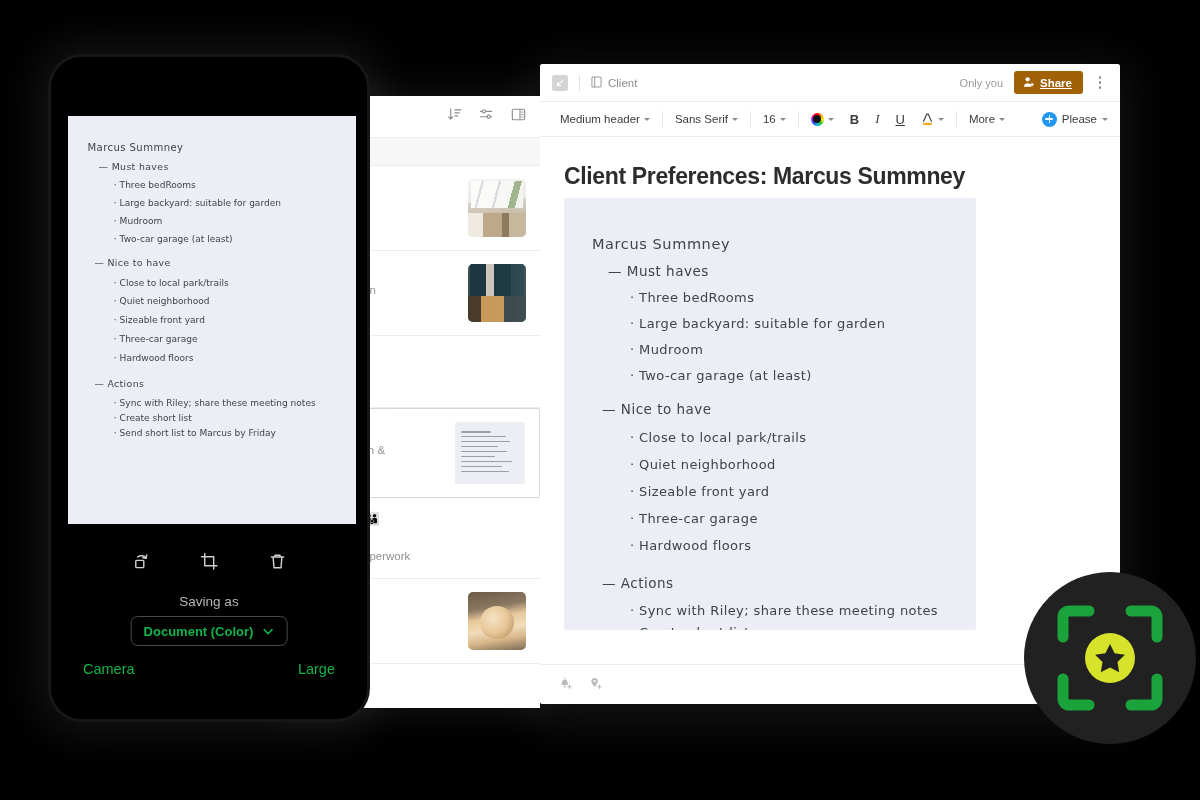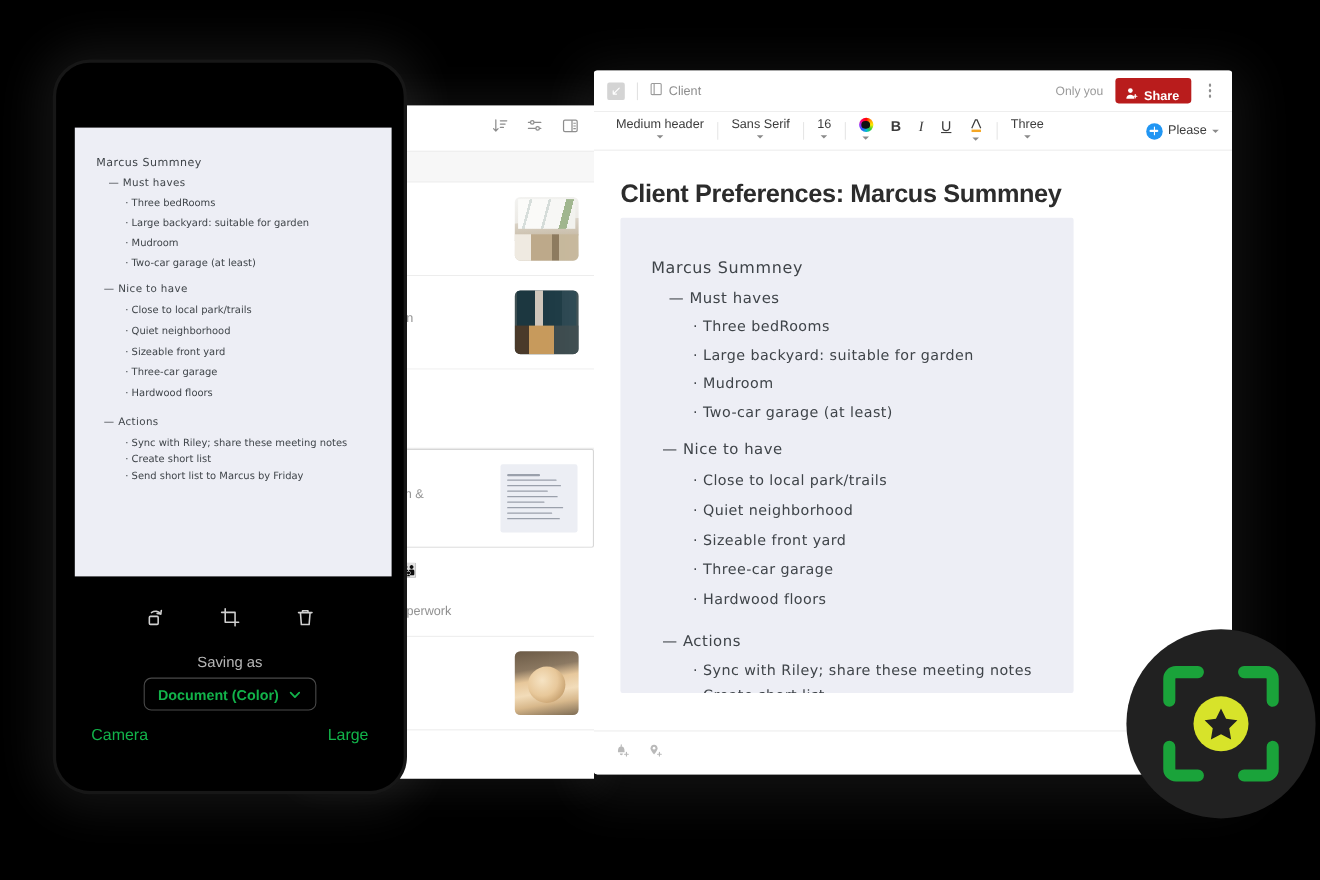--- a/index.html
+++ b/index.html
@@ -52,30 +52,30 @@
     box-shadow:0 10px 46px 12px rgba(255,255,255,0.07);
   }
   #doc-topbar { height:38px; border-bottom:1px solid #ededed; display:flex; align-items:center;
                 padding:0 12px 0 12px; background:#fff; }
   .tb-expand { width:16px; height:16px; border-radius:2px; background:#d4d4d4; position:relative;
                display:flex; align-items:center; justify-content:center; }
   .tb-div { width:1px; height:16px; background:#e2e2e2; margin:0 11px; }
   .nb-chip { display:flex; align-items:center; gap:6px; font-size:11.5px; color:#8d8d8d; }
   .tb-spacer { flex:1; }
   .only-you { font-size:11px; color:#9a9a9a; margin-right:11px; }
-  .share-btn { background:#b91c1c; color:#fff; font-size:11.5px; font-weight:bold; height:23px;
-               border-radius:3px; padding:0 11px 0 9px; display:flex; align-items:flex-end; gap:5px;
-               border:none; cursor:pointer; }
+  .share-btn { background:#a16207; color:#fff; font-size:11.5px; font-weight:bold; height:23px;
+               border-radius:3px; padding:0 11px 0 9px; display:flex; align-items:center; gap:5px;
+               border:none; cursor:pointer;text-decoration:underline; }
   .kebab { width:16px; margin-left:9px; display:flex; flex-direction:column; align-items:center; gap:2.5px; cursor:pointer; }
   .kebab span { width:2.6px; height:2.6px; border-radius:50%; background:#8d8d8d; display:block; }
 
   #doc-toolbar { height:35px; border-bottom:1px solid #ededed; display:flex; align-items:center;
                  padding:0 12px; gap:0; background:#fff; font-size:11.5px; color:#3c3c3c; }
   .tool { display:flex; align-items:center; gap:4px; padding:0 8px; height:24px; cursor:pointer;
-          white-space:nowrap; border-radius:3px;flex-direction:column; }
+          white-space:nowrap; border-radius:3px; }
   .tool-sep { width:1px; height:16px; background:#e6e6e6; margin:0 4px; }
   .caret { width:0;height:0;border-left:3.2px solid transparent;border-right:3.2px solid transparent;
            border-top:3.8px solid #8a8a8a; display:inline-block; }
   .color-wheel { width:13px; height:13px; border-radius:50%;
       background:conic-gradient(#ff0000,#ff9900,#ffee00,#33cc33,#00bcd4,#3355ff,#9933ff,#ff0066,#ff0000);
       position:relative; }
   .color-wheel:after{content:"";position:absolute;inset:2.6px;border-radius:50%;background:#111;}
   .bold-i { font-weight:bold; font-size:13px; color:#3c3c3c; }
   .ital-i { font-style:italic; font-size:13px; color:#3c3c3c; font-family:"Liberation Serif",serif; }
   .und-i { font-size:13px; color:#3c3c3c; text-decoration:underline; }
@@ -273,21 +273,21 @@
       <span class="tool und-i">U</span>
       <span class="tool">
         <svg width="13" height="14" viewBox="0 0 14 15">
             <path d="M2.6 10.4L6.2 2.2h1.6l3.6 8.2" stroke="#3c3c3c" stroke-width="1.2" fill="none"></path>
             <rect x="2.4" y="11.6" width="9.2" height="2.4" fill="#f5a623"></rect>
           </svg>
         <i class="caret"></i>
       </span>
       <span class="tool-sep"></span>
       <span class="tool">
-        <span>Three</span>
+        <span>More</span>
         <i class="caret"></i>
       </span>
       <span class="insert-btn">
         <span class="plus-circle"></span>
         <span>Please</span>
         <i class="caret"></i>
       </span>
     </div>
 
     <div id="doc-body">

